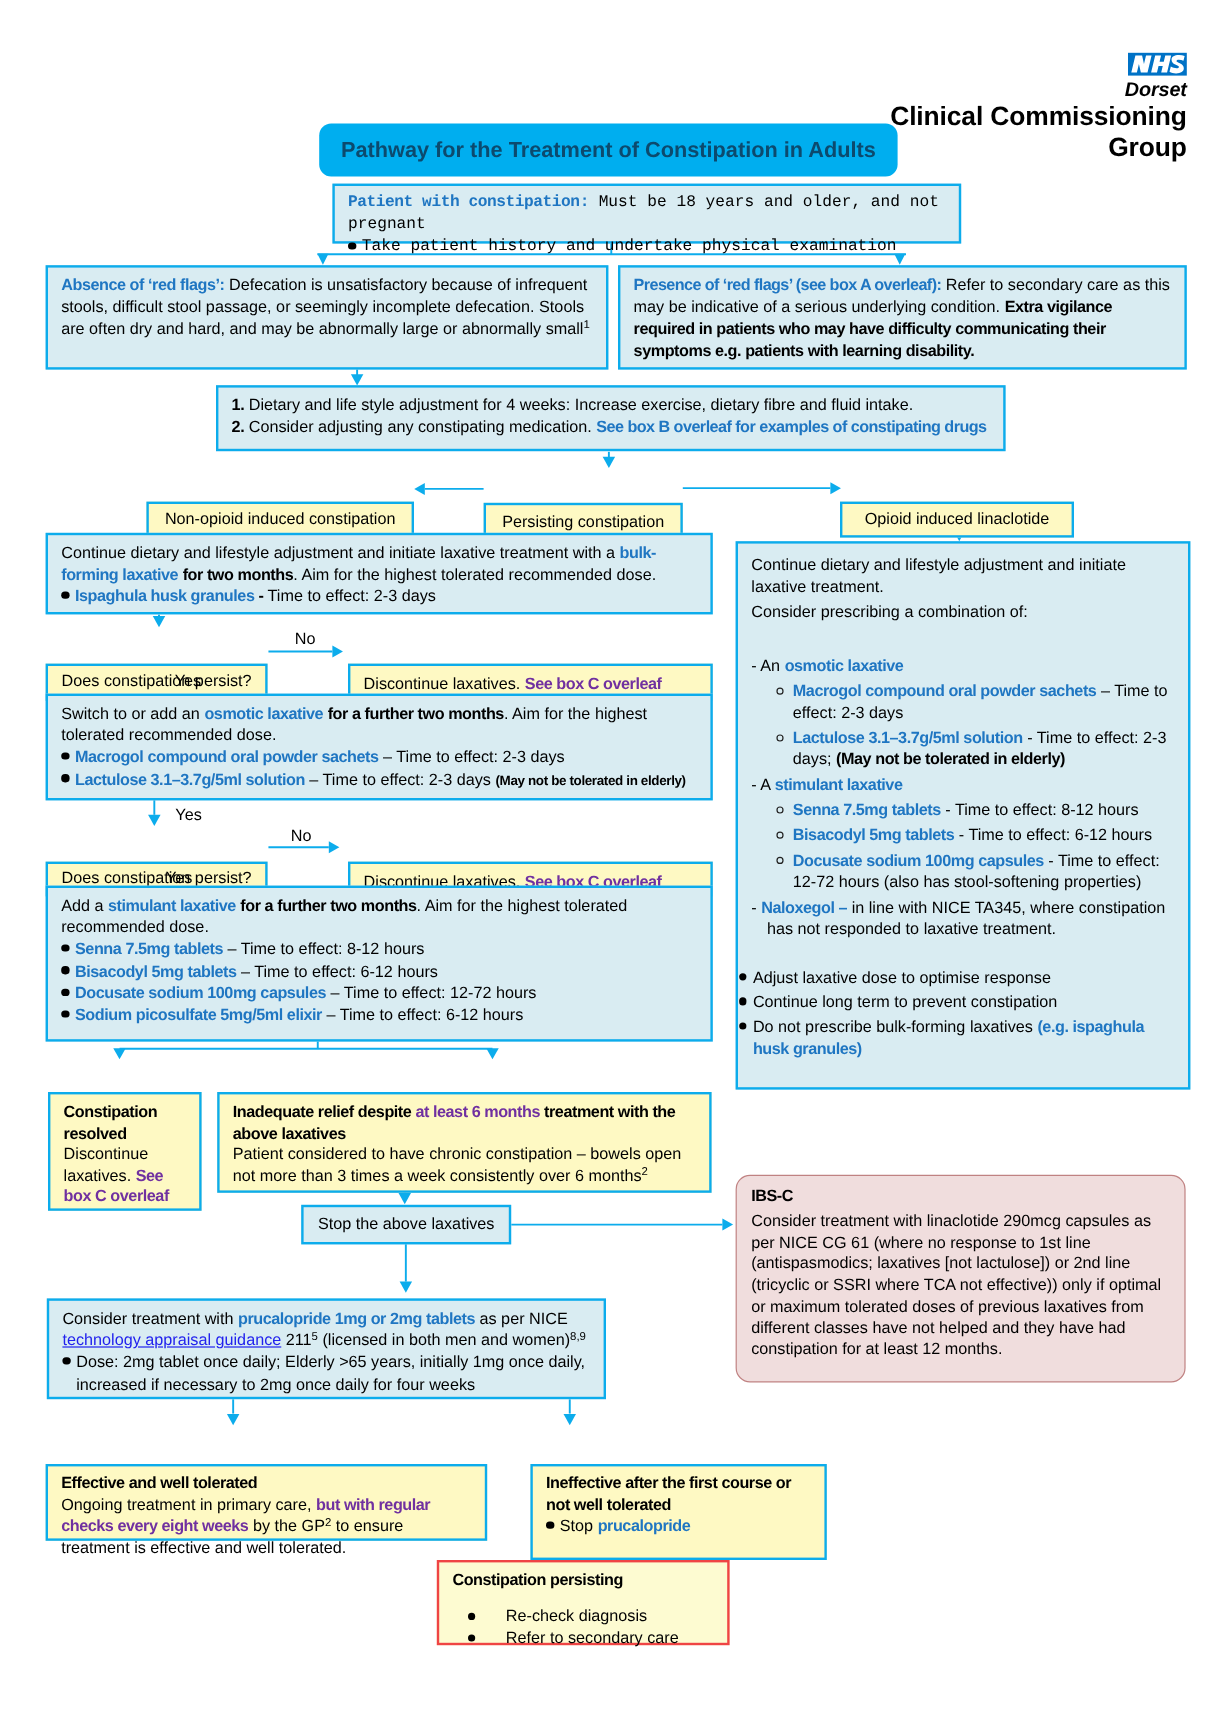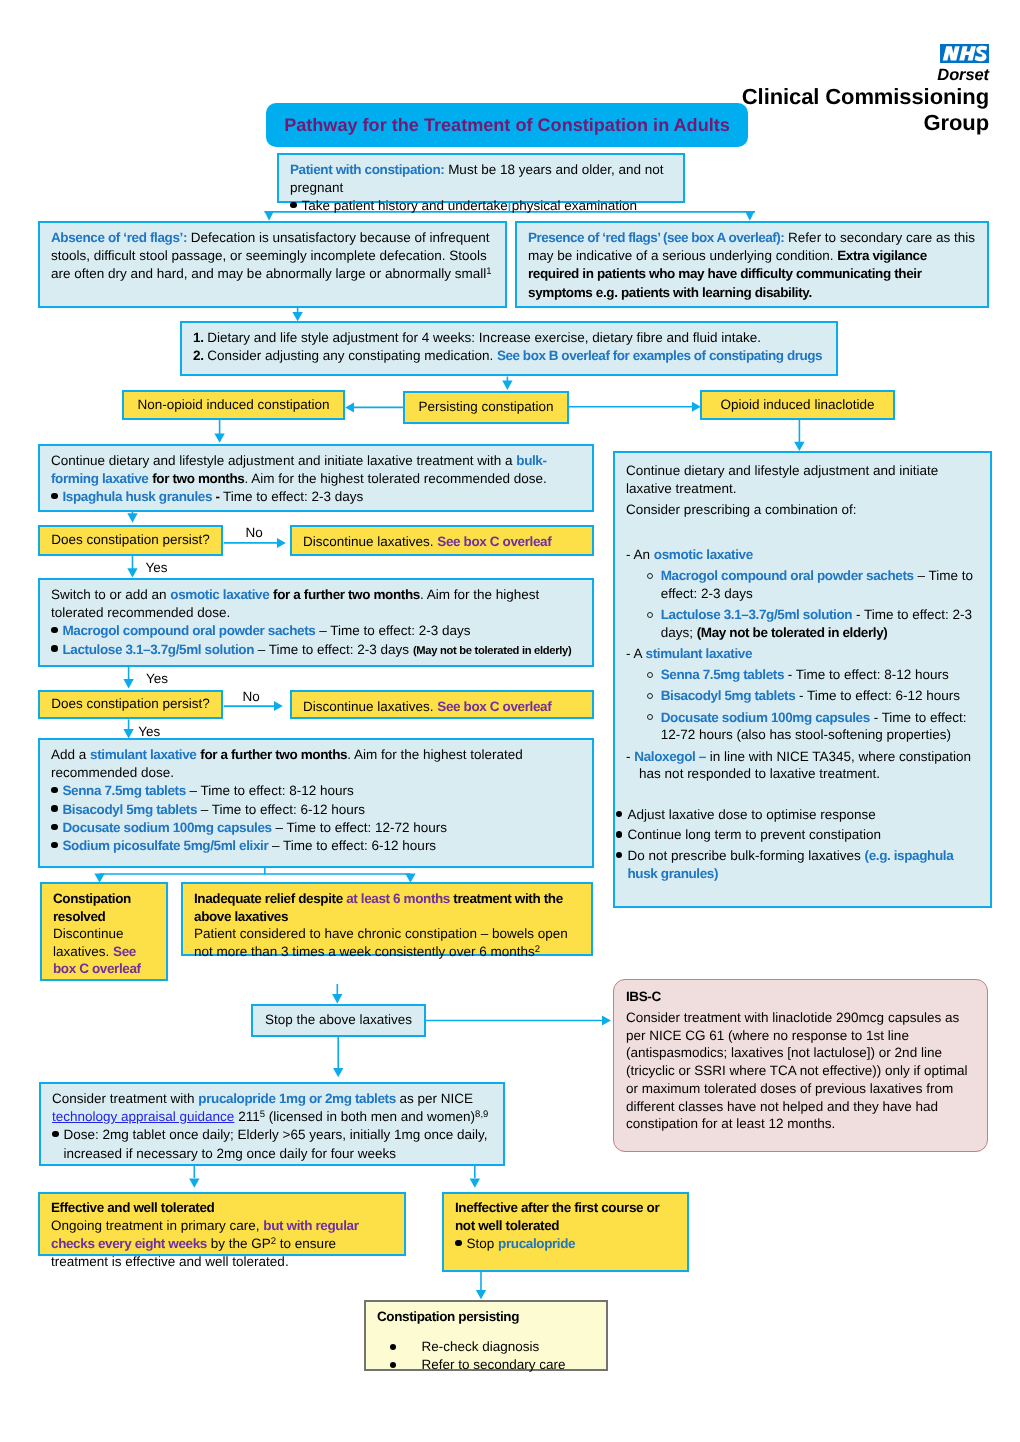--- a/index.html
+++ b/index.html
@@ -7,27 +7,27 @@
   body{width:1020px;height:1442px;position:relative;background:#ffffff;
        font-family:"Liberation Sans",sans-serif;color:#000;
        -webkit-font-smoothing:antialiased;text-rendering:geometricPrecision;}
   .abs{position:absolute;box-sizing:border-box;}
   
   #nhs-logo{left:940px;top:44px;width:49px;height:19px;background:#0072c6;}
   #nhs-logo svg{display:block;}
   #org-line1{left:789px;top:66px;width:200px;font-style:italic;font-weight:bold;font-size:16.5px;text-align:right;letter-spacing:-0.1px;}
   #org-line2{left:689px;top:84px;width:300px;font-weight:bold;font-size:22px;text-align:right;letter-spacing:-0.1px;}
   
-  .banner{background:#00AEEF;color:#701a75;border-radius:10px;font-weight:bold;
+  .banner{background:#00AEEF;color:#0c4a6e;border-radius:10px;font-weight:bold;
           font-size:18.1px;text-align:center;display:flex;align-items:center;justify-content:center;}
   .box{border:2px solid #0CACEC;font-size:13.5px;line-height:18.2px;padding:6px 11px;}
   .cyan{background:#D9ECF2;}
-  .lilac{background:#fde047;}
+  .lilac{background:#fef9c3;margin-top:28px;}
   .pinkbox{background:#F0DDDD;border:1px solid #C08282;}
-  .yellowbox{background:#FDFBD1;border:2px solid #737373;}
+  .yellowbox{background:#FDFBD1;border:2px solid #ef4444;}
   .ctr{display:flex;align-items:center;justify-content:center;text-align:center;}
   .bl{color:#1F76C2;font-weight:bold;letter-spacing:-0.38px;}
   .pu{color:#7030A0;font-weight:bold;letter-spacing:-0.38px;}
   .bk{font-weight:bold;letter-spacing:-0.38px;}
   .ul{text-decoration:underline;color:#2222EE;}
   .sm{font-size:11.2px;font-weight:bold;letter-spacing:-0.3px;}
   .lbl{position:absolute;font-size:13.5px;line-height:13.5px;}
   sup{font-size:9.5px;line-height:0;vertical-align:4.5px;}
   ul.b{margin:0;padding:0;list-style:none;}
   ul.b>li{position:relative;padding-left:11.5px;}
@@ -134,21 +134,21 @@
 
       <path d="M69.2,31.5 L71.3,22.8 C74.4,24.6 77.9,25.7 81,25.7 C83.4,25.7 84.8,24.9 84.8,23.5 C84.8,22.4 83.9,21.8 81.5,20.7 L78.8,19.5 C74.8,17.7 72.6,15.1 72.6,11.4 C72.6,6.2 77.4,3.7 85,3.7 C88.4,3.7 91.7,4.3 94.4,5.3 L92.4,13.2 C90,12 87.4,11.4 84.8,11.4 C82.3,11.4 80.9,12.2 80.9,13.6 C80.9,14.6 81.7,15.2 83.6,16.1 L86.4,17.4 C91,19.6 93,22.1 93,25.8 C93,31.4 88,34.3 80.1,34.3 C75.9,34.3 72.2,33.2 69.2,31.5 Z"></path>
     </g>
   </svg>
 </div>
 <div class="abs" id="org-line1" data-name="org-name-line1">Dorset</div>
 <div class="abs" id="org-line2" data-name="org-name-line2">Clinical Commissioning Group</div>
 
 <div class="abs banner" data-name="page-title" style="left:266px;top:103px;width:482px;height:44px;">Pathway for the Treatment of Constipation in Adults</div>
 
-<div class="abs box cyan" data-name="patient-box" style="left:277px;top:153px;width:408px;height:50px;">
+<div class="abs box cyan" data-name="patient-box" style="left:277px;top:153px;width:524px;height:50px;font-family:Liberation Mono, monospace;">
   <div data-name="patient-line1"><span class="bl">Patient with constipation:</span><span> Must be 18 years and older, and not pregnant</span></div>
   <ul class="b">
       <li data-name="patient-bullet">Take patient history and undertake physical examination</li>
     </ul>
 </div>
 
 <div class="abs box cyan" data-name="absence-red-flags-box" style="left:38px;top:221px;width:469px;height:86.5px;">
   <span class="bl">Absence of ‘red flags’:</span><span> Defecation is unsatisfactory because of infrequent stools, difficult stool passage, or seemingly incomplete defecation. Stools are often dry and hard, and may be abnormally large or abnormally small</span><sup>1</sup>
 </div>
 
@@ -204,21 +204,21 @@
     <li data-name="list-item"><span class="bl">Bisacodyl 5mg tablets</span><span> – Time to effect: 6-12 hours</span></li>
     <li data-name="list-item"><span class="bl">Docusate sodium 100mg capsules</span><span> – Time to effect: 12-72 hours</span></li>
     <li data-name="list-item"><span class="bl">Sodium picosulfate 5mg/5ml elixir</span><span> – Time to effect: 6-12 hours</span></li>
   </ul>
 </div>
 
 <div class="abs box lilac lh176" data-name="constipation-resolved-box" style="left:40px;top:882px;width:128px;height:99px;">
   <span class="bk">Constipation resolved</span><br><span>Discontinue laxatives. </span><span class="pu">See box C overleaf</span>
 </div>
 
-<div class="abs box lilac lh176" data-name="inadequate-relief-box" style="left:181px;top:882px;width:412px;height:74px;">
+<div class="abs box lilac lh176" data-name="inadequate-relief-box" style="left:181px;top:882px;width:412px;height:84px;">
   <span class="bk">Inadequate relief despite </span><span class="pu">at least 6 months</span><span class="bk"> treatment with the above laxatives</span><br><span>Patient considered to have chronic constipation – bowels open not more than 3 times a week consistently over 6 months</span><sup>2</sup>
 </div>
 
 <div class="abs box cyan ctr" data-name="stop-laxatives-box" style="left:251px;top:1004px;width:175px;height:33px;">Stop the above laxatives</div>
 
 <div class="abs box cyan" data-name="prucalopride-box" style="left:39px;top:1082px;width:466px;height:84px;">
   <div data-name="pruca-para"><span>Consider treatment with </span><span class="bl">prucalopride 1mg or 2mg tablets</span><span> as per NICE </span><span class="ul">technology appraisal guidance</span><span> 211</span><sup>5</sup><span> (licensed in both men and women)</span><sup>8,9</sup></div>
   <ul class="b">
       <li data-name="pruca-item">Dose: 2mg tablet once daily; Elderly &gt;65 years, initially 1mg once daily, increased if necessary to 2mg once daily for four weeks</li>
     </ul>

